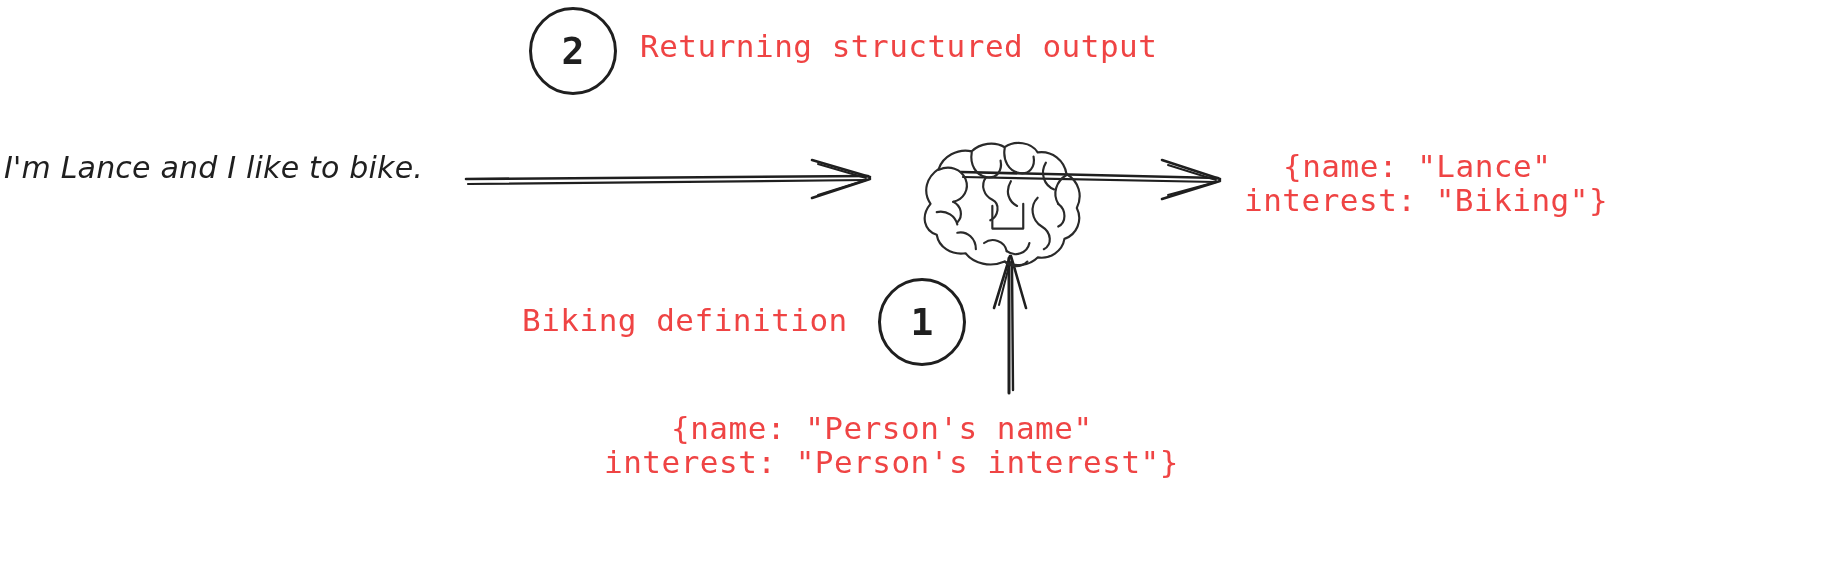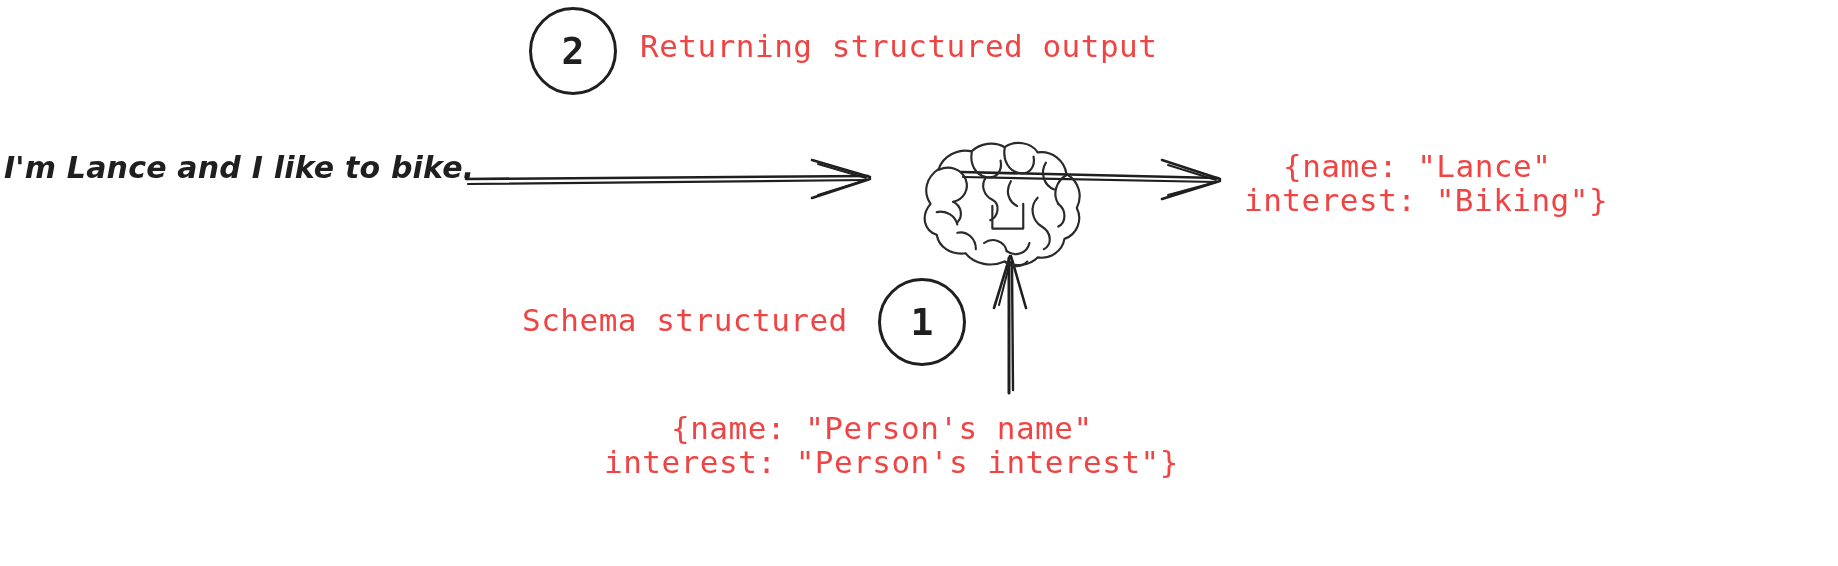--- a/index.html
+++ b/index.html
@@ -25,21 +25,21 @@
   .mono {
     font-family: "DejaVu Sans Mono", monospace;
     font-weight: 400;
     color: #ef4444;
     white-space: pre;
     letter-spacing: 0.5px;
   }
   .hand {
     font-family: "DejaVu Sans", sans-serif;
     font-style: italic;
-    font-weight: 700;
+    font-weight: 400;
     color: #1f1f1f;
     white-space: pre;
     letter-spacing: 0.2px;
   }
 
   #step2-label { left: 640px; top: 28px;  font-size: 31px; }
   #input-text  { left: 4px;   top: 150px; font-size: 30px; }
   #output-line1{ left: 1283px;top: 148px; font-size: 31px; }
   #output-line2{ left: 1244px;top: 182px; font-size: 31px; }
   #schema-label{ left: 522px; top: 302px; font-size: 31px; }
@@ -156,19 +156,19 @@
   <div class="abs badge" id="badge-1">1</div>
 
   <div class="abs mono" id="step2-label">Returning structured output</div>
 
   <div class="abs hand" id="input-text">I'm Lance and I like to bike.</div>
 
   <div class="abs mono" id="output-line1">{name: "Lance"</div>
 
   <div class="abs mono" id="output-line2">interest: "Biking"}</div>
 
-  <div class="abs mono" id="schema-label">Schema structured</div>
+  <div class="abs mono" id="schema-label">Biking definition</div>
 
   <div class="abs mono" id="schema-line1">{name: "Person's name"</div>
 
   <div class="abs mono" id="schema-line2">interest: "Person's interest"}</div>
 
 </div>
 
 </body></html>

